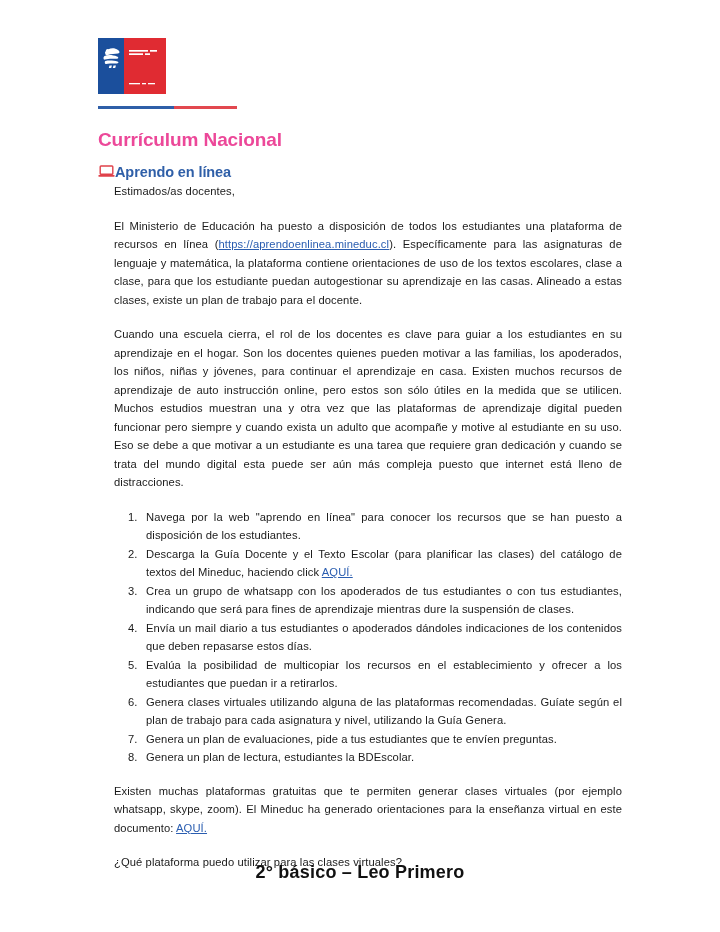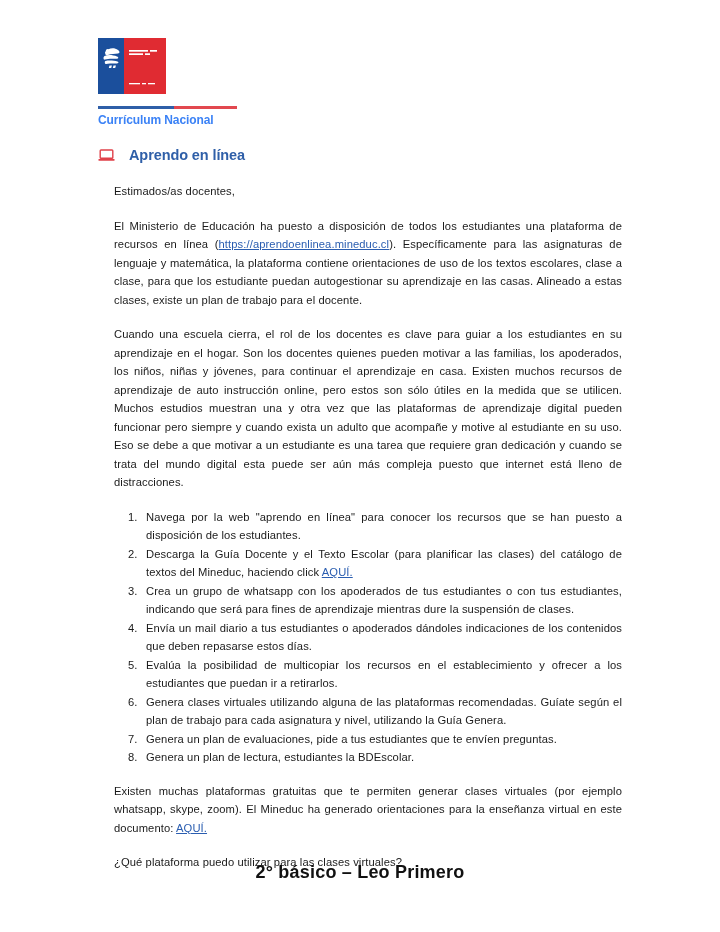--- a/index.html
+++ b/index.html
@@ -39,34 +39,34 @@
   }
 
   .brand-rule {
     margin-top: 12px;
     width: 139px;
     height: 3px;
     display: block;
   }
 
   .brand-title {
-    margin-top: 5px;
-    font-size: 12px;
+    margin-top: 21px;
+    font-size: 19px;
     font-weight: bold;
     letter-spacing: -0.1px;
-    color: #3b82f6;
+    color: #ec4899;
     line-height: 1.1;
     white-space: nowrap;
   }
 
   .brand-sub {
-    margin-top: 20px;
+    margin-top: 13px;
     display: flex;
     align-items: center;
-    gap: 14px;
+    gap: 0;
     white-space: nowrap;
   }
   .brand-sub-text {
     font-size: 14.5px;
     font-weight: bold;
     color: #2f5fa8;
     letter-spacing: -0.1px;
   }
   .laptop-icon {
     width: 17px;

